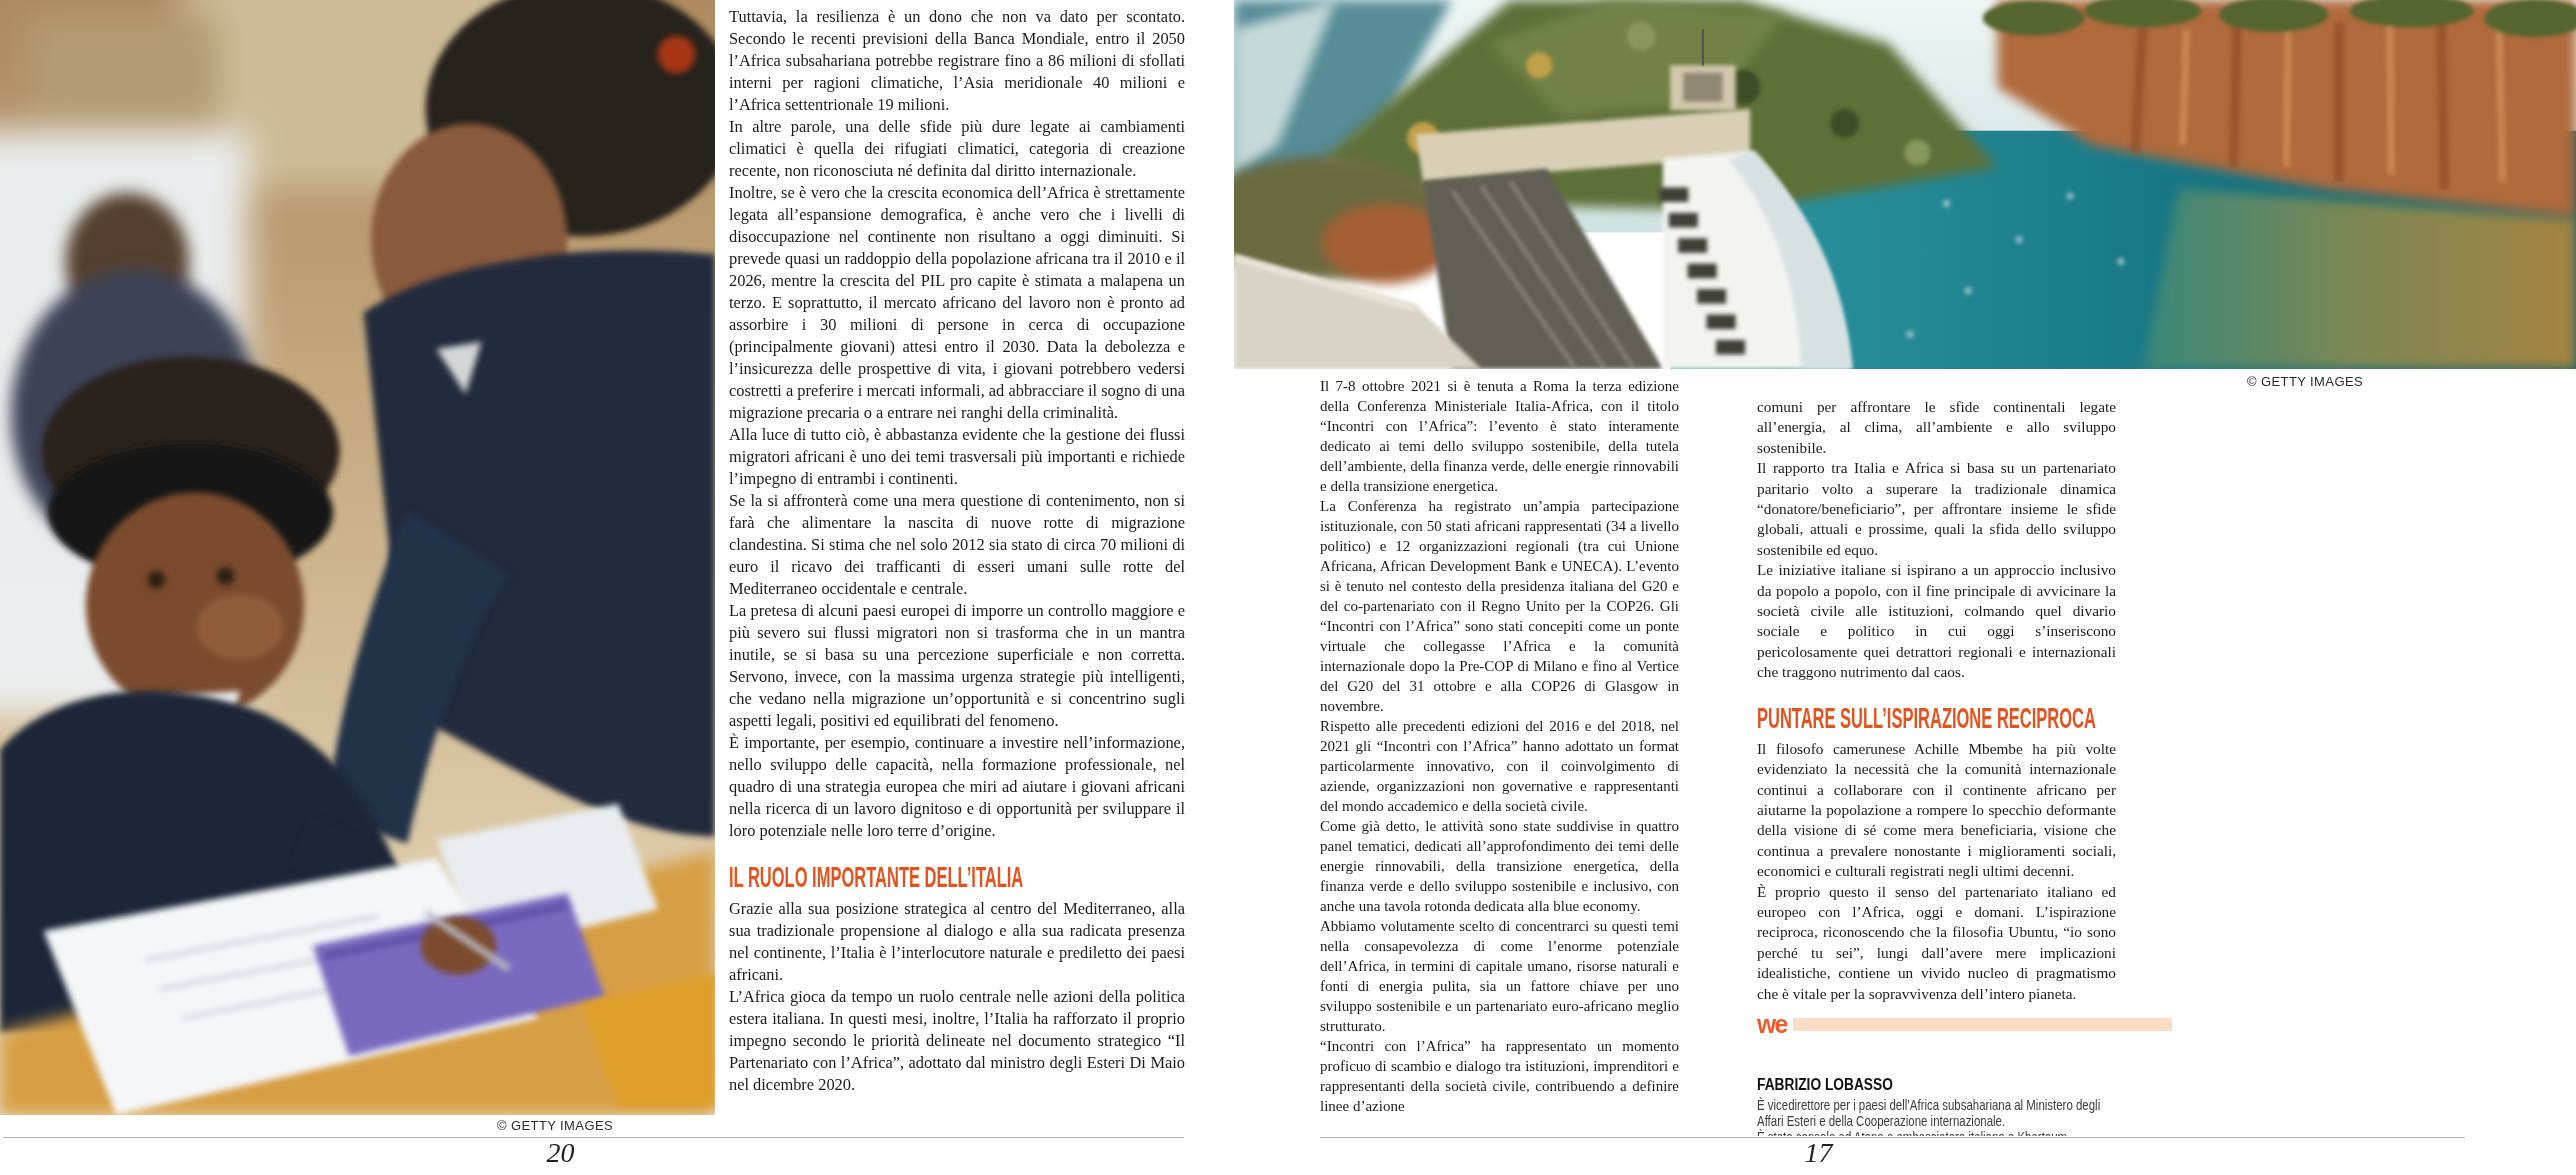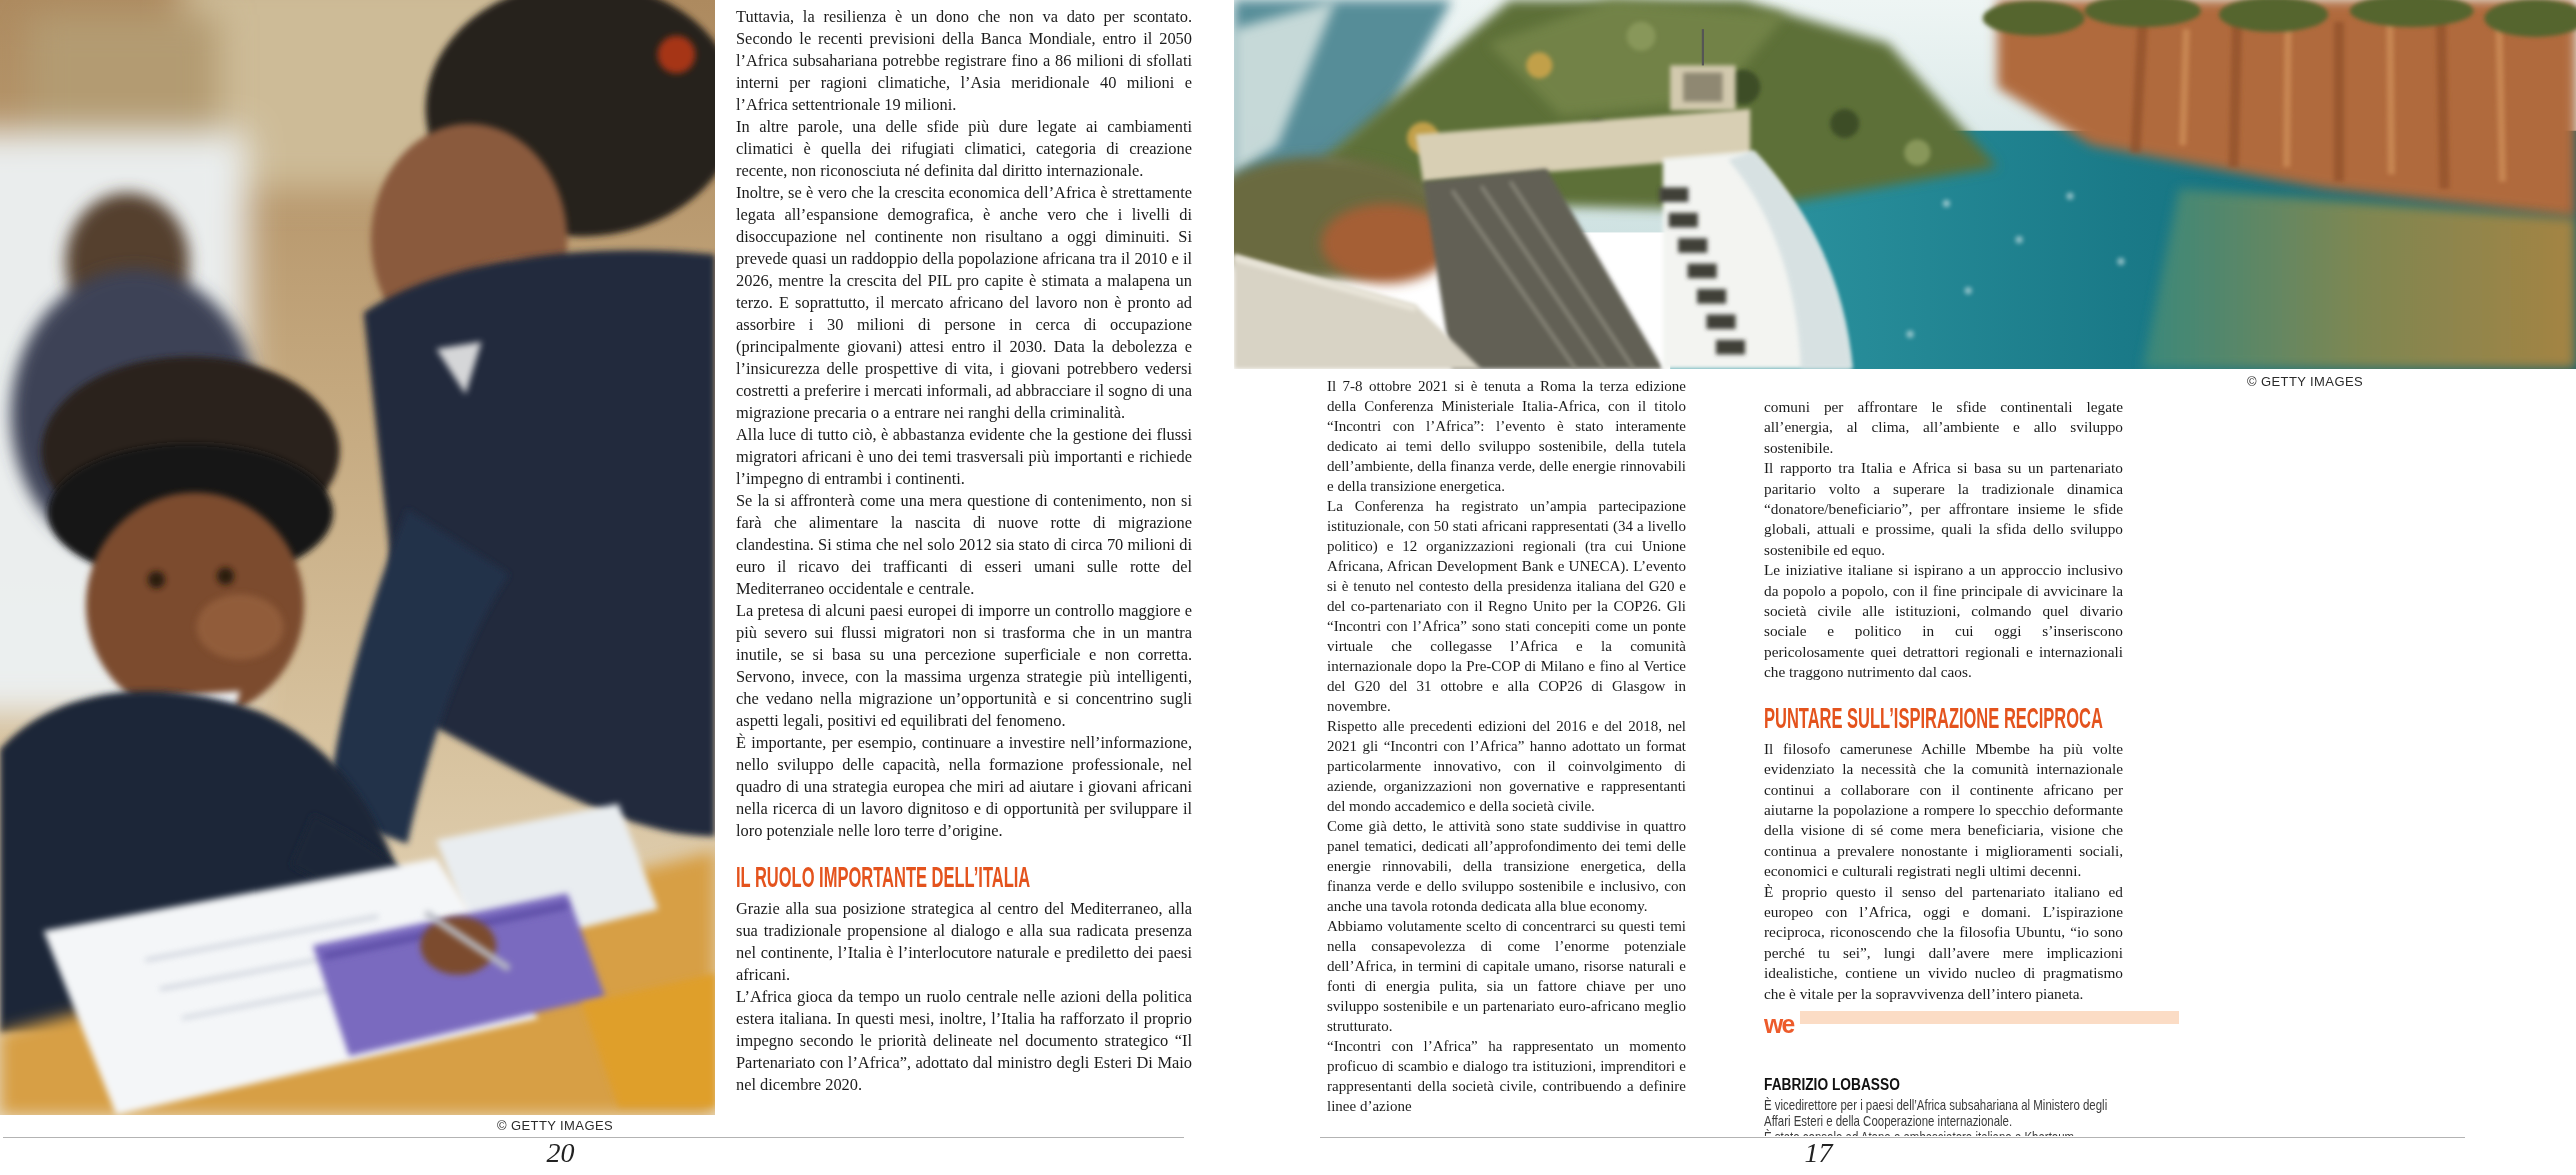--- a/index.html
+++ b/index.html
@@ -7,36 +7,36 @@
        font-family:"Liberation Serif",serif;color:#1b1b1b;}
 
   
   .photo{position:absolute;overflow:hidden;}
   #photo-left{left:0;top:0;width:715px;height:1115px;}
   #photo-right{left:1234px;top:0;width:1342px;height:369px;}
   .photo svg{display:block;width:100%;height:100%;}
 
   
   .body-col{position:absolute;text-align:justify;overflow:hidden;
-            font-family:"Liberation Serif",serif;hyphens:auto;margin-left:7px;-webkit-hyphens:auto;}
+            font-family:"Liberation Serif",serif;hyphens:auto;-webkit-hyphens:auto;}
   .body-col p{margin:0;padding:0;}
   #col-left{left:729px;top:5.8px;width:456px;height:1126px;
             font-size:16.4px;line-height:22px;}
   #col-r1{left:1320px;top:376px;width:359px;height:739px;
           font-size:15px;line-height:20px;}
   #col-r2{left:1757px;top:397px;width:416px;height:739px;
           font-size:15.3px;line-height:20.4px;}
   #col-r2 p{width:359px;}
 
   .section-heading{font-family:"Liberation Sans",sans-serif;font-weight:bold;
       font-size:30px;line-height:32px;color:#e4531d;white-space:nowrap;
       transform:scaleX(0.55);transform-origin:0 60%;margin:19px 0 5.1px 0;}
 
   
-  .we-row{display:flex;width:415px;margin-top:7.3px;}
+  .we-row{display:flex;align-items:center;width:415px;margin-top:7.3px;}
   .we-logo{font-family:"Liberation Sans",sans-serif;font-weight:bold;
       font-size:26px;line-height:1;color:#ed5b2b;letter-spacing:-1.8px;
       transform:scaleX(0.95);transform-origin:0 50%;}
   .we-bar{flex:1;height:12.4px;background:#fbdcc5;margin-left:5.1px;}
 
   
   .bio{margin-top:36px;width:465px;transform:scaleX(0.79);transform-origin:0 0;
        font-family:"Liberation Sans",sans-serif;text-align:left;}
   .bio-name{font-size:17.4px;font-weight:bold;color:#111;line-height:22px;margin-bottom:1.5px;}
   .bio-line{font-size:14.5px;line-height:16px;color:#3c3c3c;}

